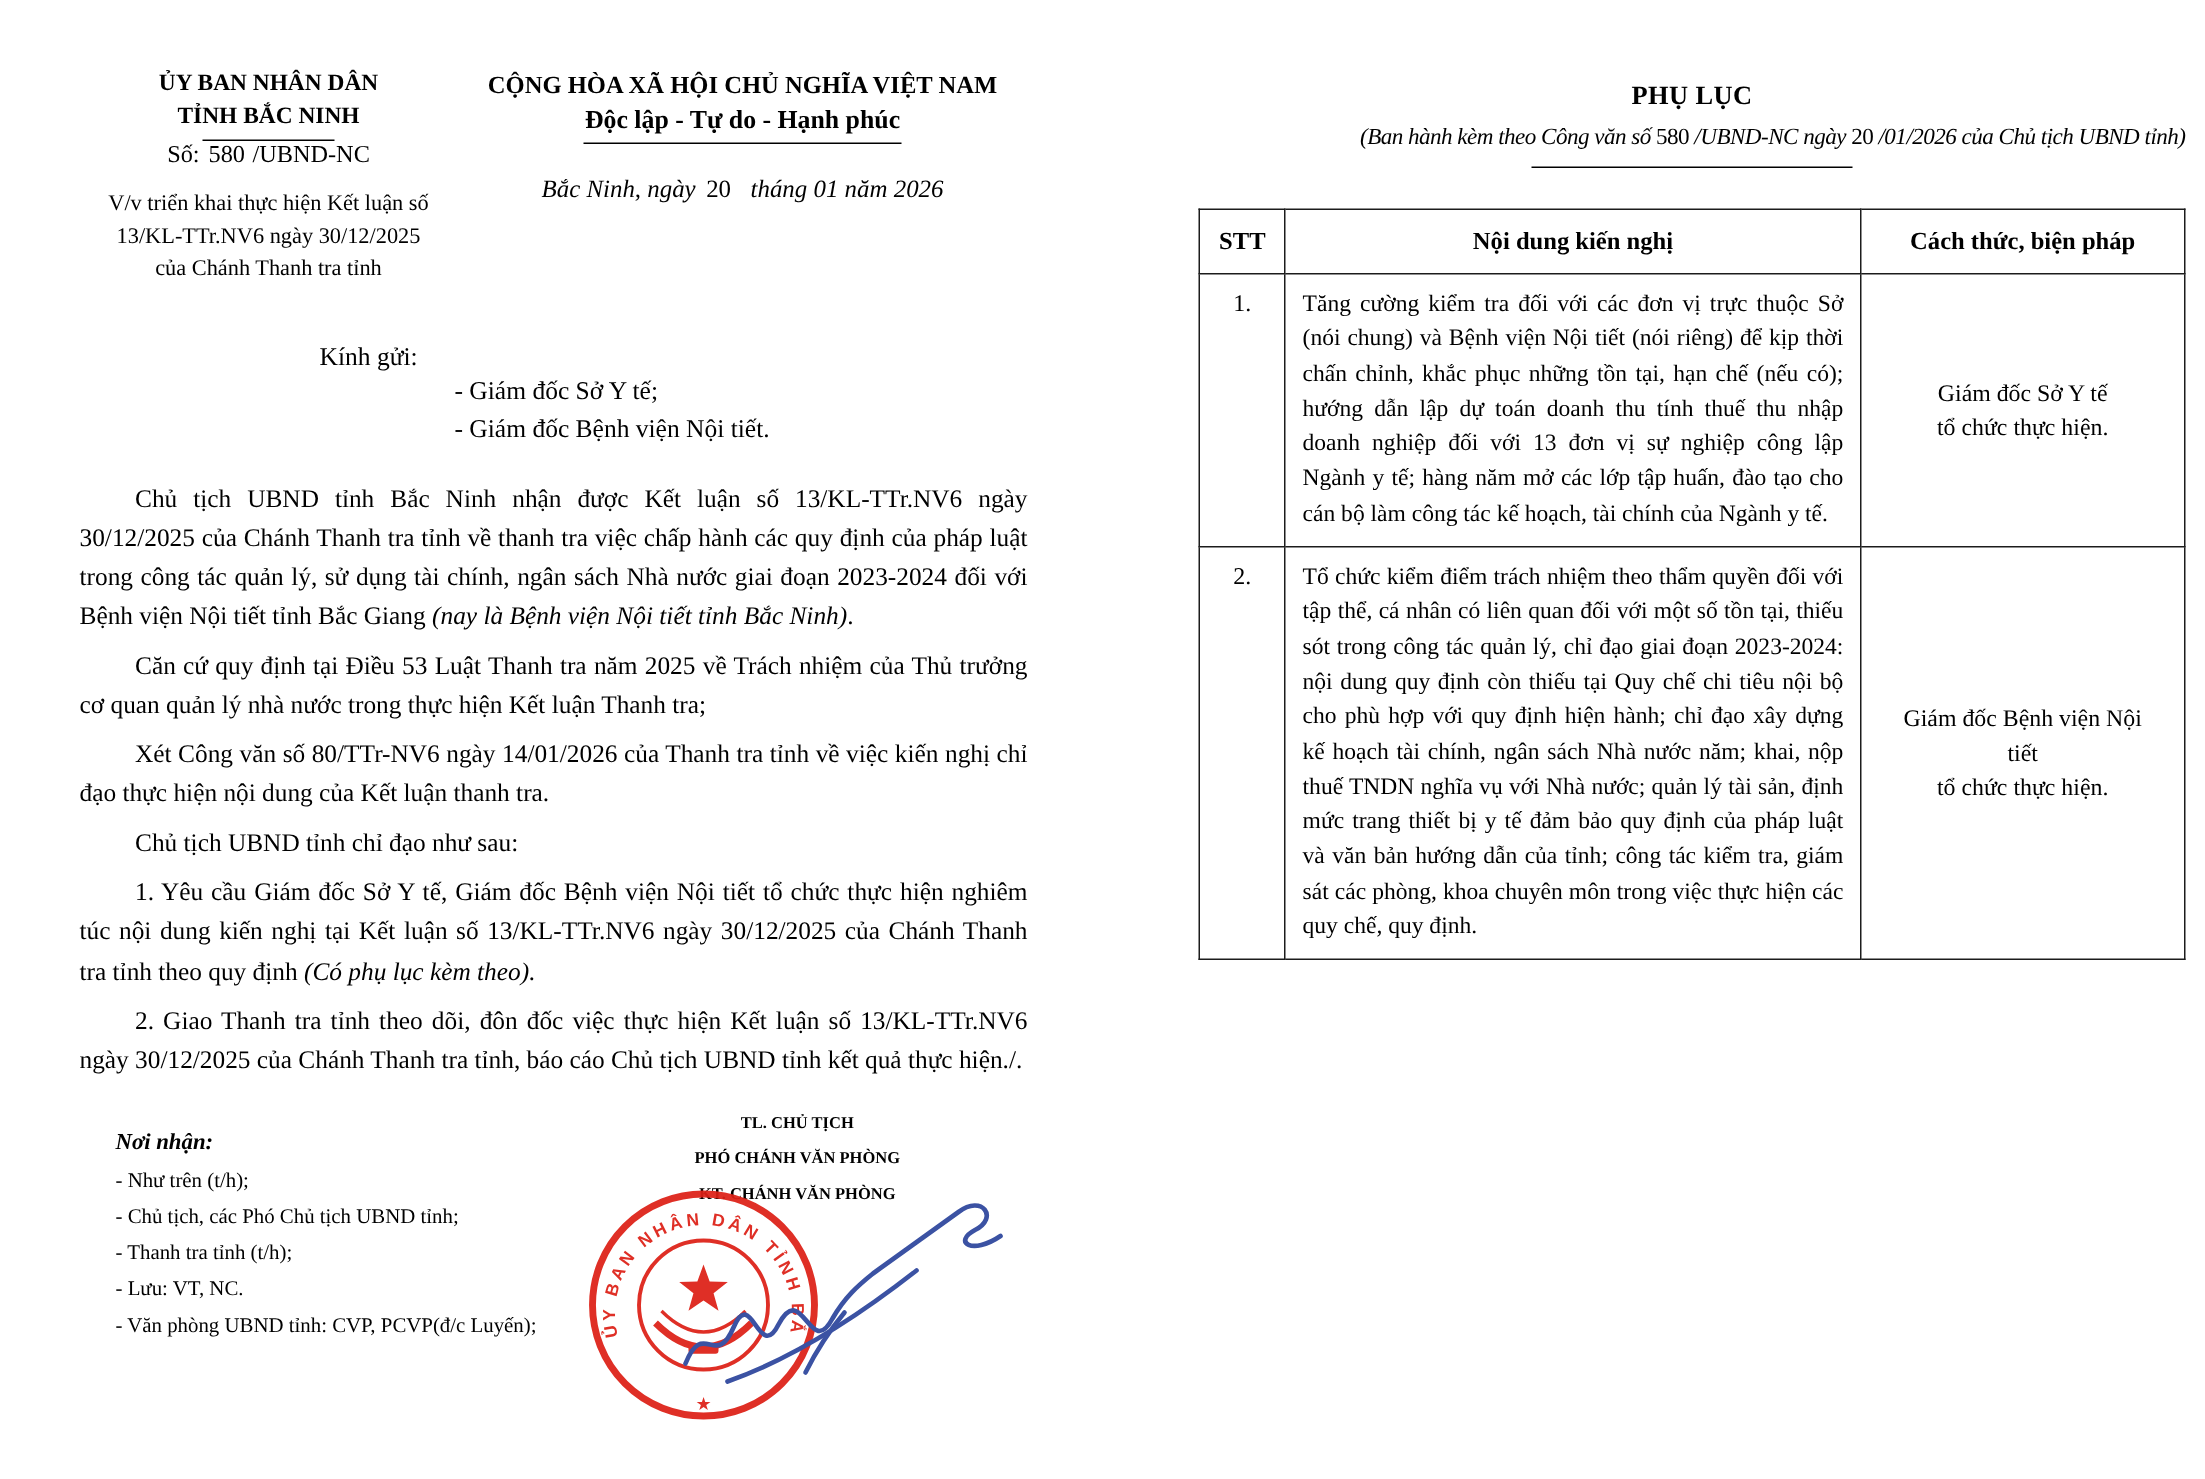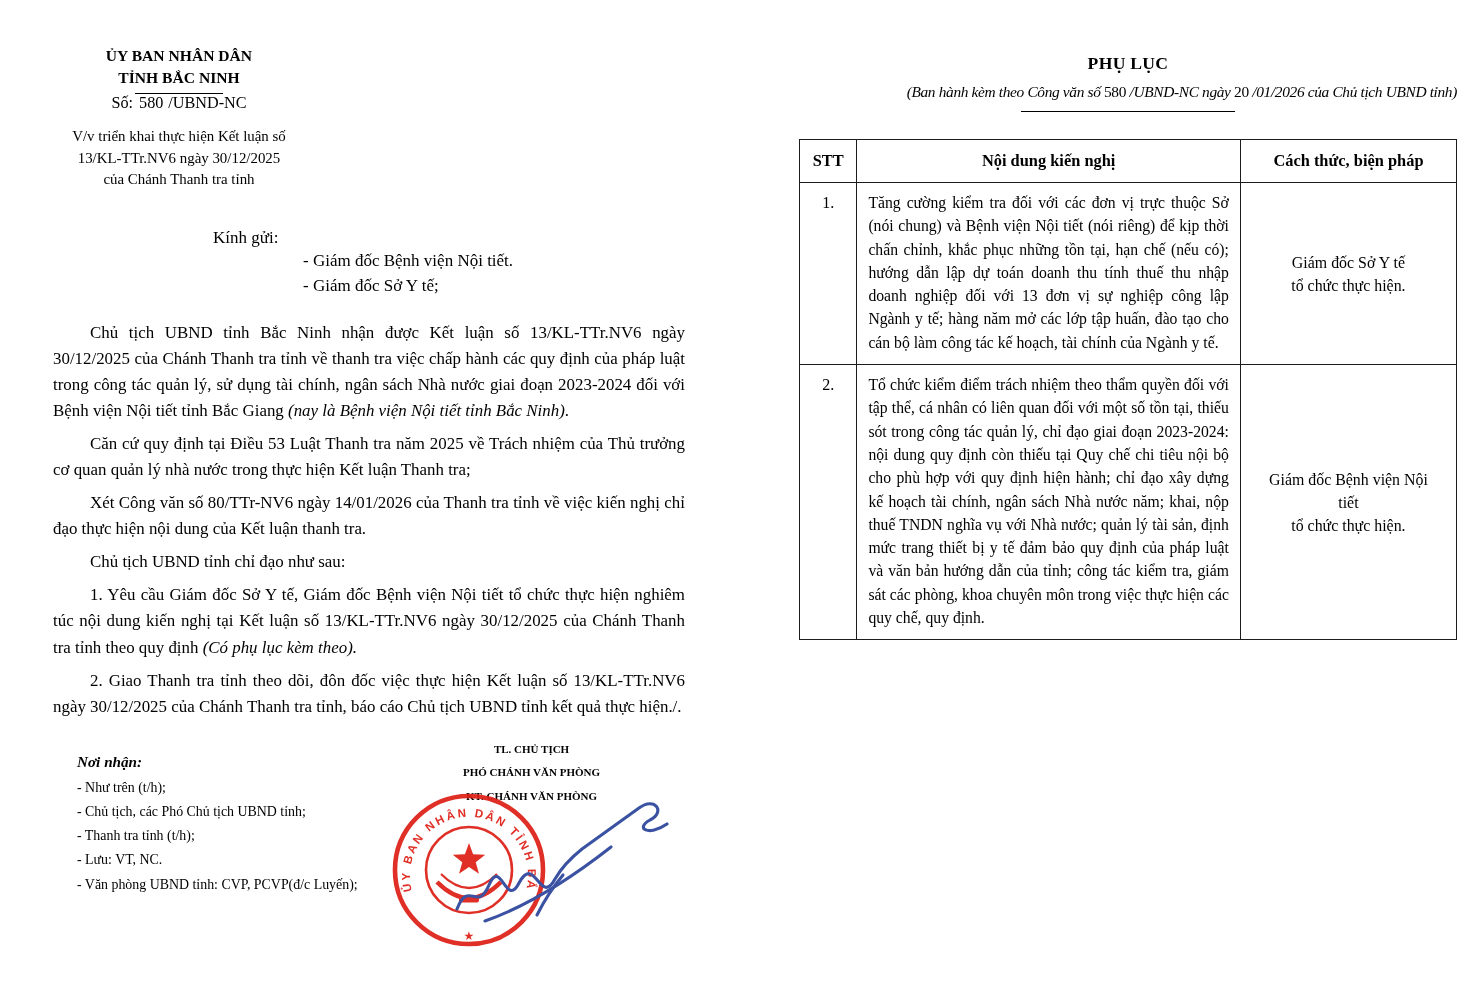--- a/index.html
+++ b/index.html
@@ -63,26 +63,34 @@
       <div class="u-short"></div>
       <div class="ref-line">
         <span>Số:</span><span class="ref-num">580</span><span>/UBND-NC</span>
       </div>
       <div class="subject">
           <div>V/v triển khai thực hiện Kết luận số</div>
           <div>13/KL-TTr.NV6 ngày 30/12/2025</div>
           <div>của Chánh Thanh tra tỉnh</div>
         </div>
     </div>
+    <div class="national">
+      <div class="nat-line1">CỘNG HÒA XÃ HỘI CHỦ NGHĨA VIỆT NAM</div>
+      <div class="nat-line2">Độc lập - Tự do - Hạnh phúc</div>
+      <div class="u-long"></div>
+      <div class="dateline">
+        <span>Bắc Ninh, ngày</span><span class="day">20</span><span>tháng 01 năm 2026</span>
+      </div>
+    </div>
   </div>
 
   <div class="kinhgui">Kính gửi:</div>
   <div class="recipients">
+      <div>- Giám đốc Sở Y tế;</div>
       <div>- Giám đốc Bệnh viện Nội tiết.</div>
-      <div>- Giám đốc Sở Y tế;</div>
     </div>
 
   <div class="bodytext">
       <p><span class="seg-u">Chủ tịch UBND tỉnh Bắc Ninh nhận được Kết luận số 13/KL-TTr.NV6 ngày 30/12/2025 của Chánh Thanh tra tỉnh về thanh tra việc chấp hành các quy định của pháp luật trong công tác quản lý, sử dụng tài chính, ngân sách Nhà nước giai đoạn 2023-2024 đối với Bệnh viện Nội tiết tỉnh Bắc Giang </span><span class="seg-i">(nay là Bệnh viện Nội tiết tỉnh Bắc Ninh)</span><span class="seg-u">.</span></p>
       <p><span class="seg-u">Căn cứ quy định tại Điều 53 Luật Thanh tra năm 2025 về Trách nhiệm của Thủ trưởng cơ quan quản lý nhà nước trong thực hiện Kết luận Thanh tra;</span></p>
       <p><span class="seg-u">Xét Công văn số 80/TTr-NV6 ngày 14/01/2026 của Thanh tra tỉnh về việc kiến nghị chỉ đạo thực hiện nội dung của Kết luận thanh tra.</span></p>
       <p><span class="seg-u">Chủ tịch UBND tỉnh chỉ đạo như sau:</span></p>
       <p><span class="seg-u">1. Yêu cầu Giám đốc Sở Y tế, Giám đốc Bệnh viện Nội tiết tổ chức thực hiện nghiêm túc nội dung kiến nghị tại Kết luận số 13/KL-TTr.NV6 ngày 30/12/2025 của Chánh Thanh tra tỉnh theo quy định </span><span class="seg-i">(Có phụ lục kèm theo).</span></p>
       <p><span class="seg-u">2. Giao Thanh tra tỉnh theo dõi, đôn đốc việc thực hiện Kết luận số 13/KL-TTr.NV6 ngày 30/12/2025 của Chánh Thanh tra tỉnh, báo cáo Chủ tịch UBND tỉnh kết quả thực hiện./.</span></p>
     </div>

